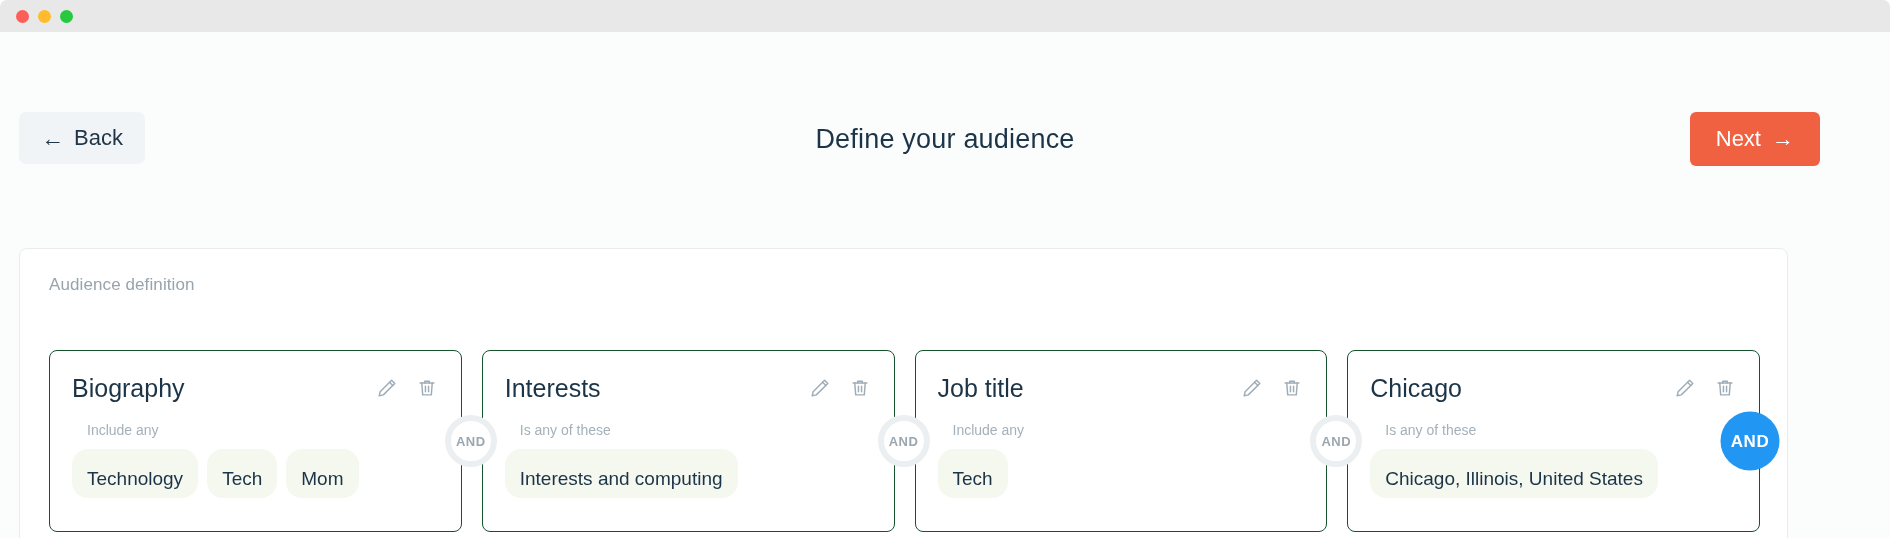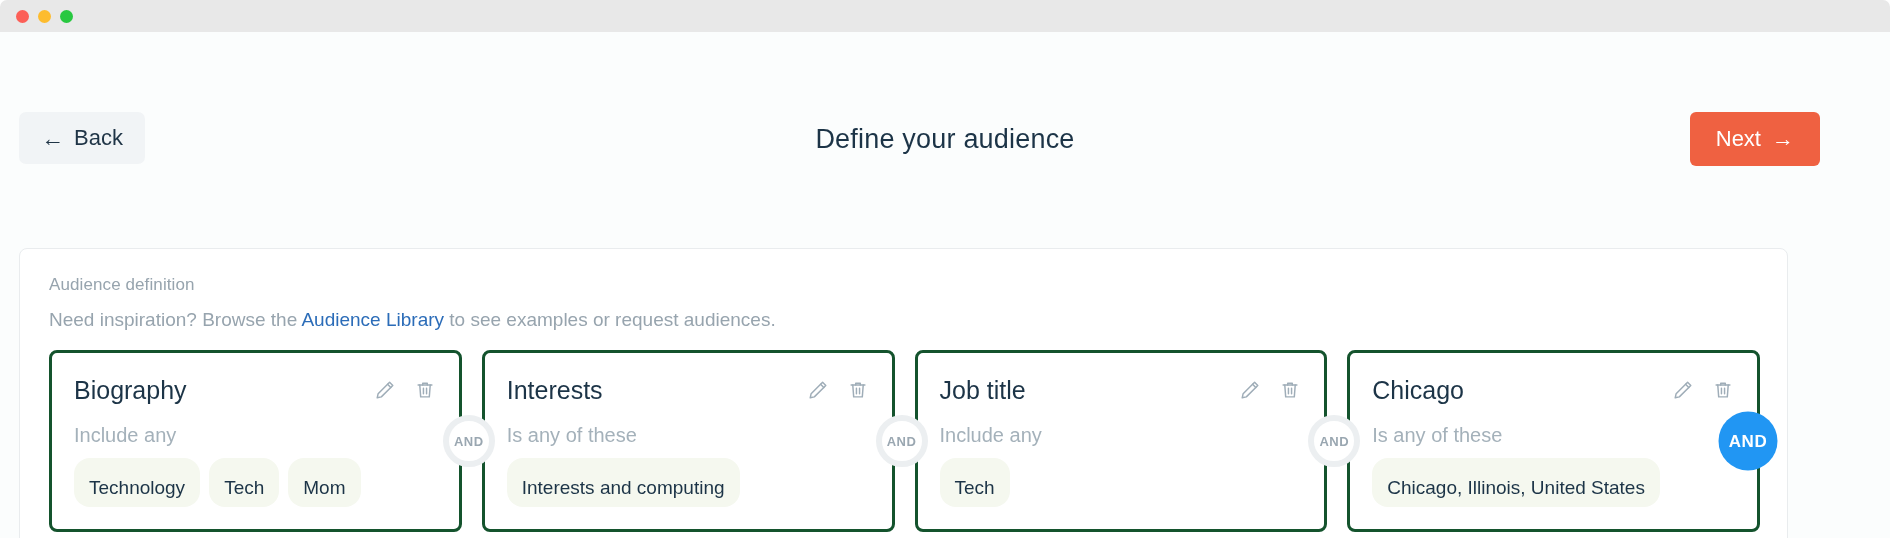--- a/index.html
+++ b/index.html
@@ -140,21 +140,21 @@
     top: 101px;
     width: 1711px;
     height: 182px;
     display: flex;
     align-items: stretch;
   }
 
   .card {
     flex: 1 1 0;
     background: #ffffff;
-    border: 3px solid #14532d;
+    border: 1px solid #14532d;
     border-radius: 8px;
     position: relative;
     padding: 17px 22px 0 22px;
   }
   .card + .card { margin-left: 20px; }
 
   .card-head {
     display: flex;
     align-items: center;
     justify-content: space-between;
@@ -170,22 +170,23 @@
     width: 24px; height: 24px;
     background: none; border: none; padding: 0;
     cursor: pointer;
     color: #9fadb8;
     display: flex; align-items: center; justify-content: center;
   }
   .icon-btn svg { display: block; }
 
   .card-op {
     margin-top: 14px;
-    font-size: 20px;
+    font-size: 14px;
     color: #a4b1ba;
+    margin-left: 15px;
   }
 
   .tags {
     margin-top: 11px;
     display: flex;
     flex-wrap: wrap;
     gap: 9px;
   }
   .tag {
     background: #f5f8ef;
@@ -260,23 +261,20 @@
       <span>Next</span>
       <span class="next-arrow">→</span>
     </button>
 
   </div>
 
   <div class="panel">
 
     <div class="panel-heading">Audience definition</div>
 
-    <div class="panel-sub">
-      <span>Need inspiration? Browse the </span><a href="#">Audience Library</a><span> to see examples or request audiences.</span>
-    </div>
 
     <div class="cards" id="cards-root">
         <div class="card">
           <div class="card-head">
             <div class="card-title">Biography</div>
             <div class="card-actions">
               <button class="icon-btn">
   <svg width="22" height="22" viewBox="0 0 24 24" fill="none" stroke="currentColor" stroke-width="1.6" stroke-linecap="round" stroke-linejoin="round">
     <path d="M17 3.5l3.5 3.5L8 19.5 3.5 20.5 4.5 16z"></path>
     <path d="M14.8 5.7l3.5 3.5"></path>

